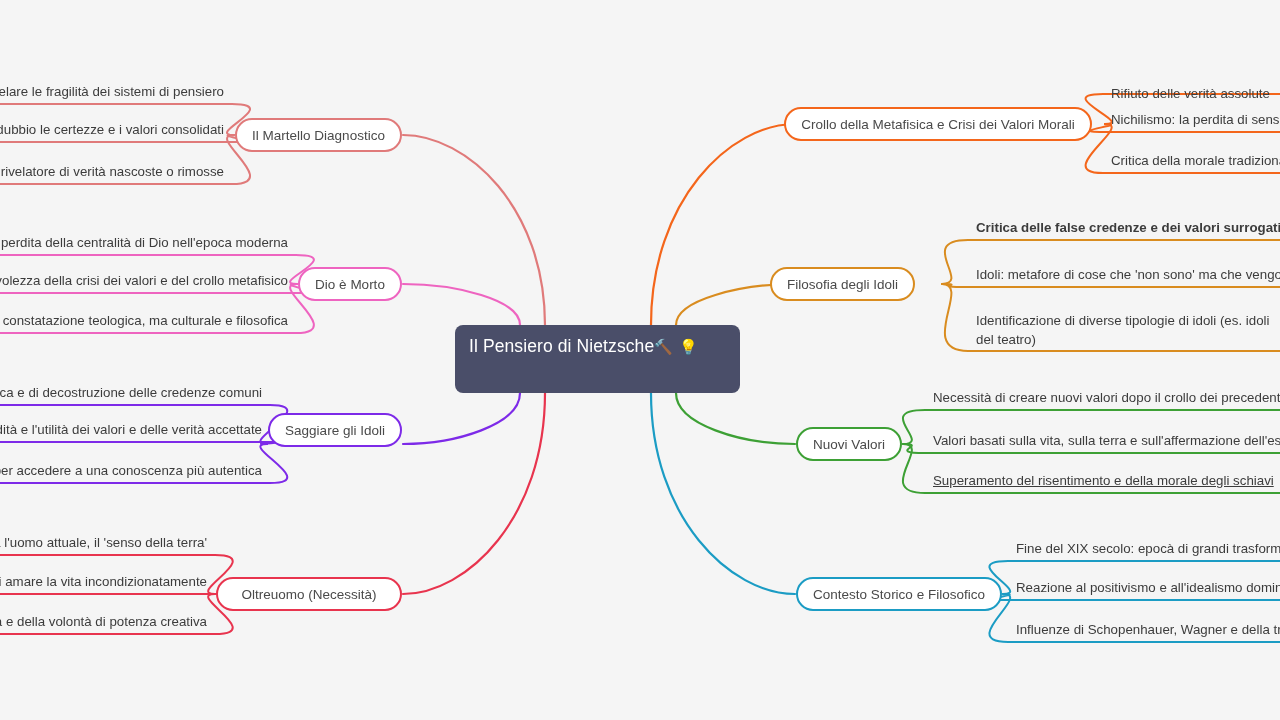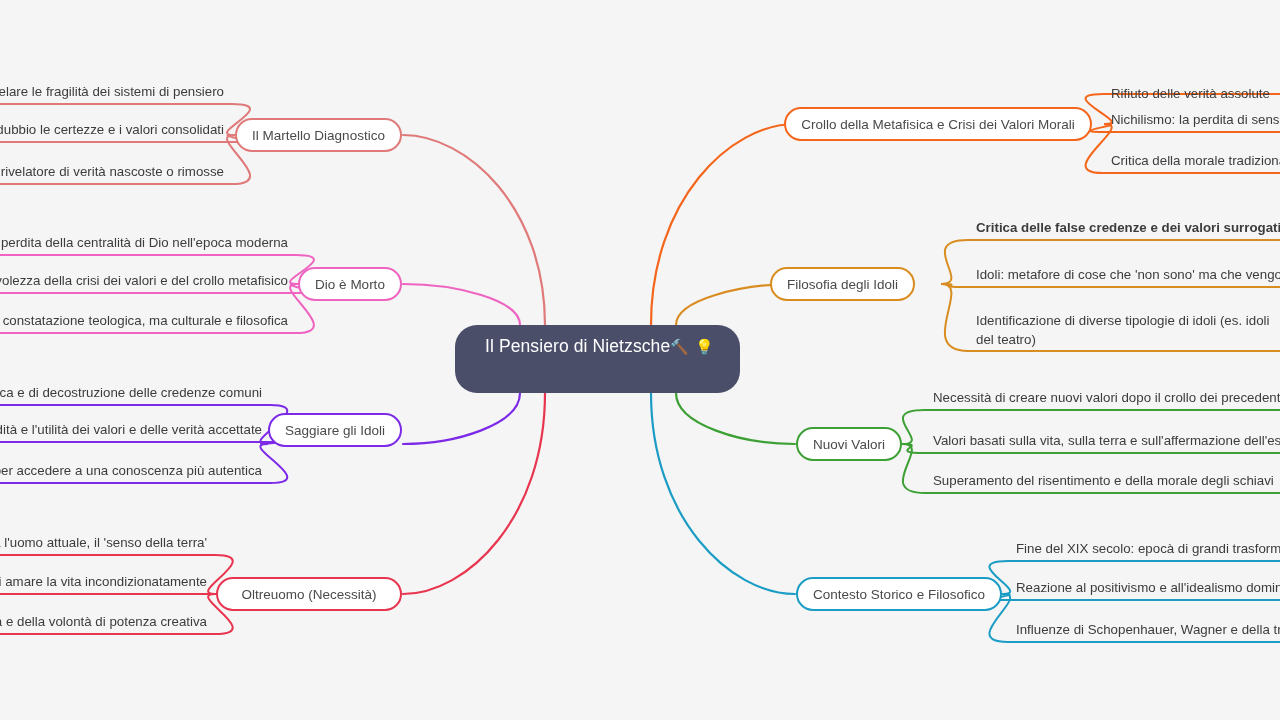--- a/index.html
+++ b/index.html
@@ -20,22 +20,22 @@
     width: 1280px; height: 720px;
     pointer-events: none;
   }
 
   
   .root-node {
     position: absolute;
     left: 455px; top: 325px;
     width: 285px; height: 68px;
     background: #4a4e69;
-    border-radius: 22px;
-    padding: 11px 18px 0 30px;
+    border-radius: 8px;
+    padding: 11px 18px 0 14px;
     z-index: 6;
   }
   .root-title {
     color: #ffffff;
     font-size: 17.5px;
     font-weight: 400;
     letter-spacing: .1px;
     white-space: nowrap;
     line-height: 20px;
   }
@@ -142,21 +142,21 @@
         <span>Filosofia degli Idoli</span>
       </div>
       <div class="leaf right" style="top: 218px; left: 976px; font-weight: bold;"><span>Critica delle false credenze e dei valori surrogati</span></div>
       <div class="leaf right" style="top: 265px; left: 976px;"><span>Idoli: metafore di cose che 'non sono' ma che vengono adorate</span></div>
       <div class="leaf right wrap" style="top: 311px; left: 976px;"><span>Identificazione di diverse tipologie di idoli (es. idoli del teatro)</span></div>
       <div class="branch-node" style="left: 796px; top: 427px; width: 106px; border-color: rgb(61, 160, 53);">
         <span>Nuovi Valori</span>
       </div>
       <div class="leaf right" style="top: 388px; left: 933px;"><span>Necessità di creare nuovi valori dopo il crollo dei precedenti</span></div>
       <div class="leaf right" style="top: 431px; left: 933px;"><span>Valori basati sulla vita, sulla terra e sull'affermazione dell'esistenza</span></div>
-      <div class="leaf right" style="top: 471px; left: 933px;"><span>Superamento del risentimento e della morale degli schiavi</span></div>
+      <div class="leaf right" style="top: 471px; left: 933px; text-decoration: underline;"><span>Superamento del risentimento e della morale degli schiavi</span></div>
       <div class="branch-node" style="left: 796px; top: 577px; width: 206px; border-color: rgb(27, 156, 196);">
         <span>Contesto Storico e Filosofico</span>
       </div>
       <div class="leaf right" style="top: 539px; left: 1016px;"><span>Fine del XIX secolo: epocà di grandi trasformazioni</span></div>
       <div class="leaf right" style="top: 578px; left: 1016px;"><span>Reazione al positivismo e all'idealismo dominanti</span></div>
       <div class="leaf right" style="top: 620px; left: 1016px;"><span>Influenze di Schopenhauer, Wagner e della tragedia greca</span></div>
       <div class="branch-node" style="left: 235px; top: 118px; width: 167px; border-color: rgb(224, 122, 122);">
         <span>Il Martello Diagnostico</span>
       </div>
       <div class="leaf left" style="top: 82px; right: 1056px;"><span>Strumento per rivelare le fragilità dei sistemi di pensiero</span></div>

